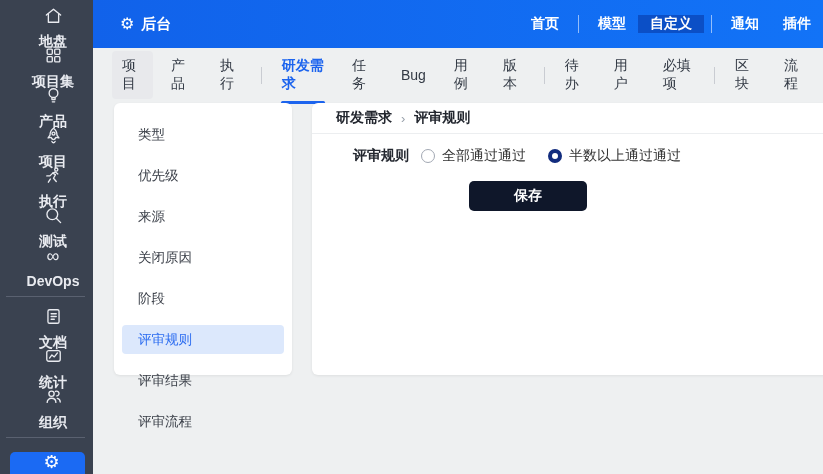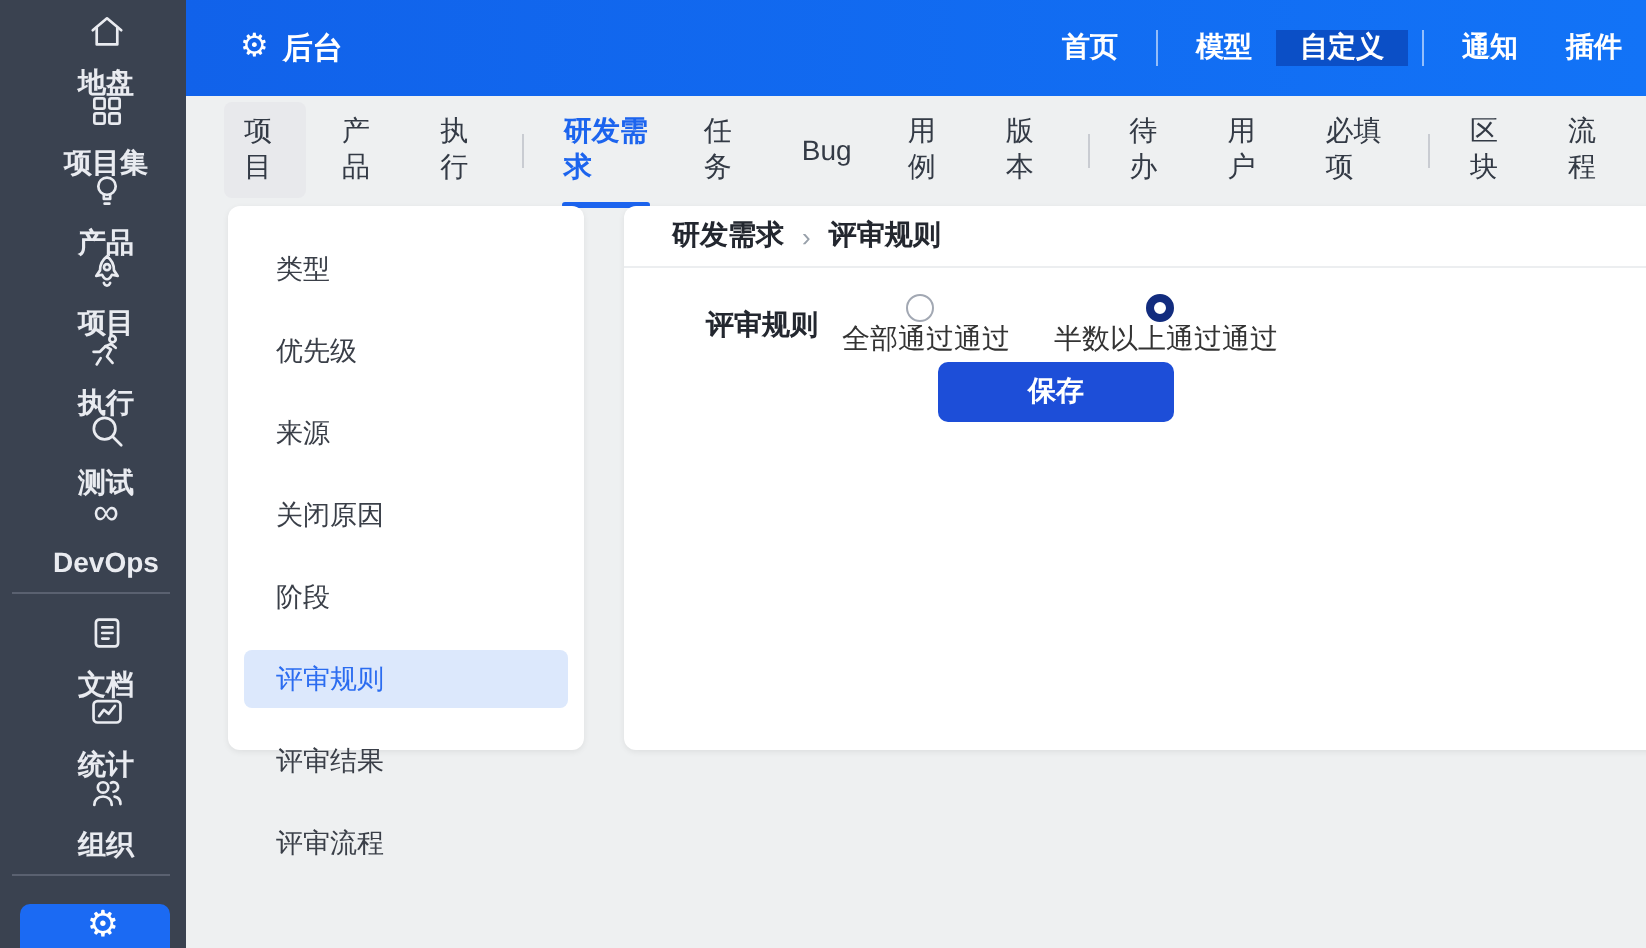--- a/index.html
+++ b/index.html
@@ -60,28 +60,28 @@
     padding-left:24px; border-bottom:1px solid #eceef0; font-size:14px;
     font-weight:700; color:#23272f; }
   .crumb-sep { margin:0 9px; color:#98a0aa; font-weight:400; font-size:13px; }
 
   .form-row { display:flex; align-items:center; margin-top:13px;
     padding-left:41px; }
   .form-label { font-size:14px; font-weight:700; color:#23272f;
     margin-right:12px; }
   .radio-group { display:flex; align-items:center; }
   .radio-opt { display:flex; align-items:center; margin-right:22px;
-    cursor:pointer;flex-direction:column; }
+    cursor:pointer; }
   .radio { width:14px; height:14px; border-radius:50%; background:#fff;
     border:1px solid #a2a8b3; margin-right:7px; flex:0 0 14px; }
   .radio.checked { border:4px solid #122c7e; }
   .radio-label { font-size:14px; color:#333; }
 
   .save-btn { position:absolute; left:157px; top:78px; width:118px; height:30px;
-    background:#1d4ed8; color:#fff; border:none; border-radius:5px;
+    background:#0f172a; color:#fff; border:none; border-radius:5px;
     font-size:14px; font-weight:700; cursor:pointer;
     font-family:"Liberation Sans","DejaVu Sans",sans-serif; }
 </style>
 </head>
 <body>
 
 <aside class="sidebar">
   <div class="side-item">
     <span class="ic">
       <svg width="19" height="19" viewBox="0 0 24 24">

